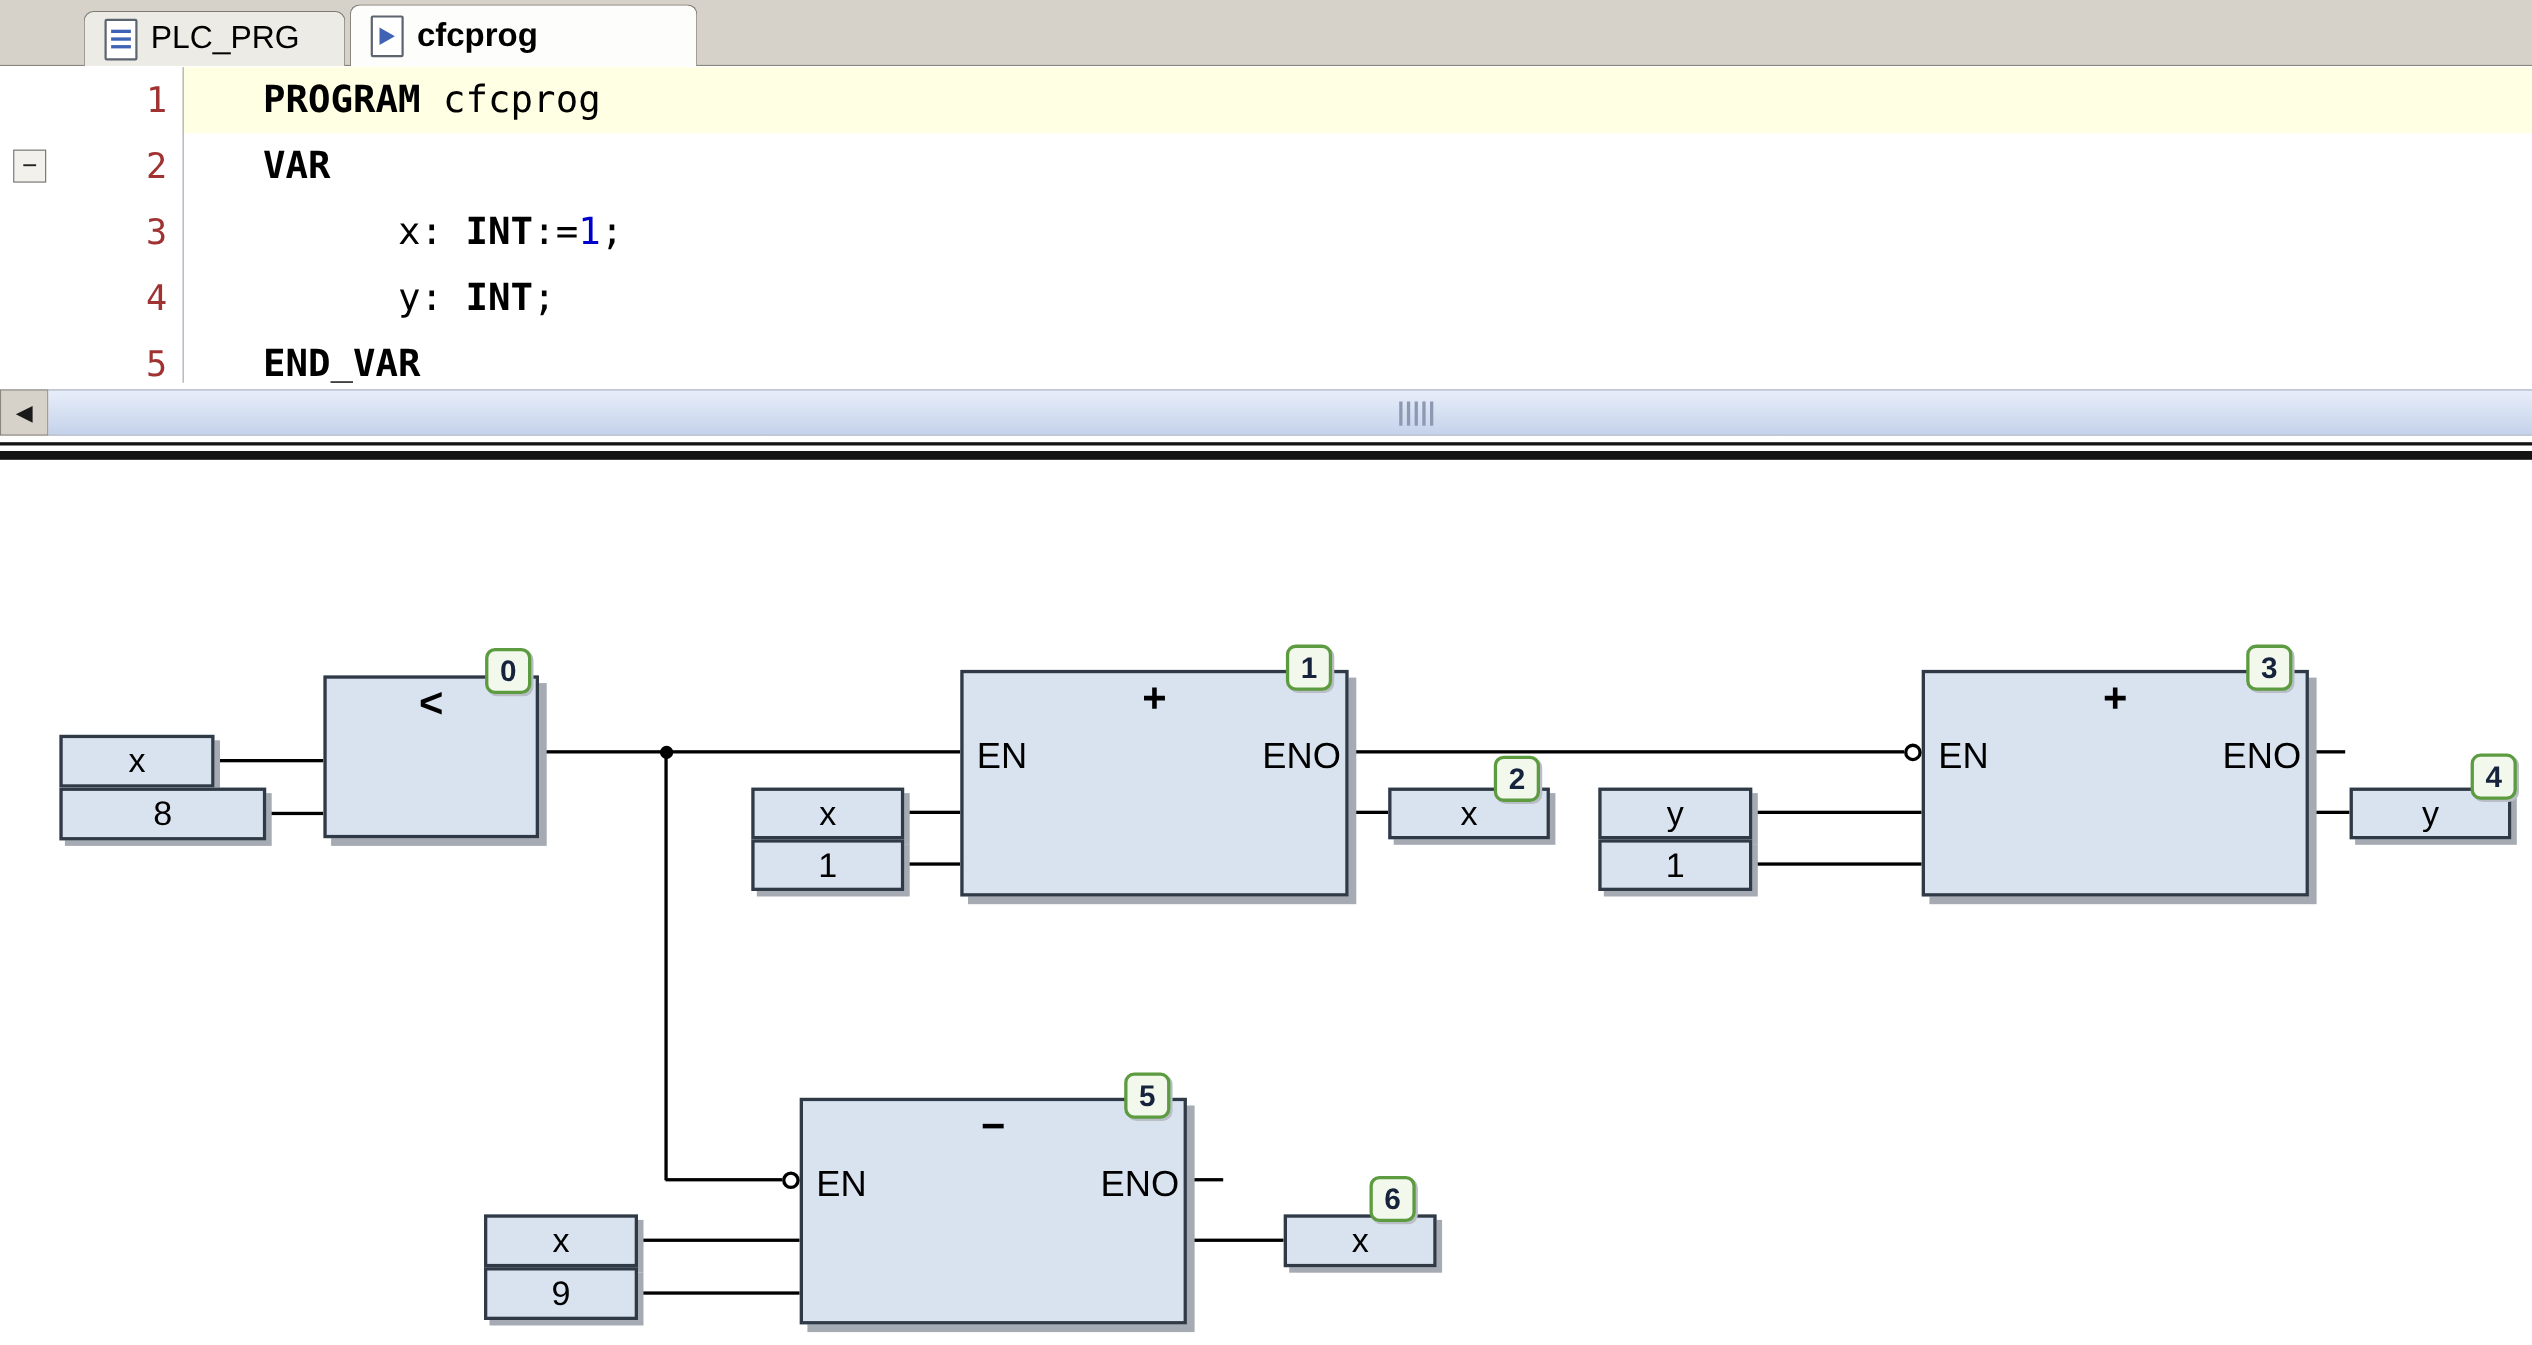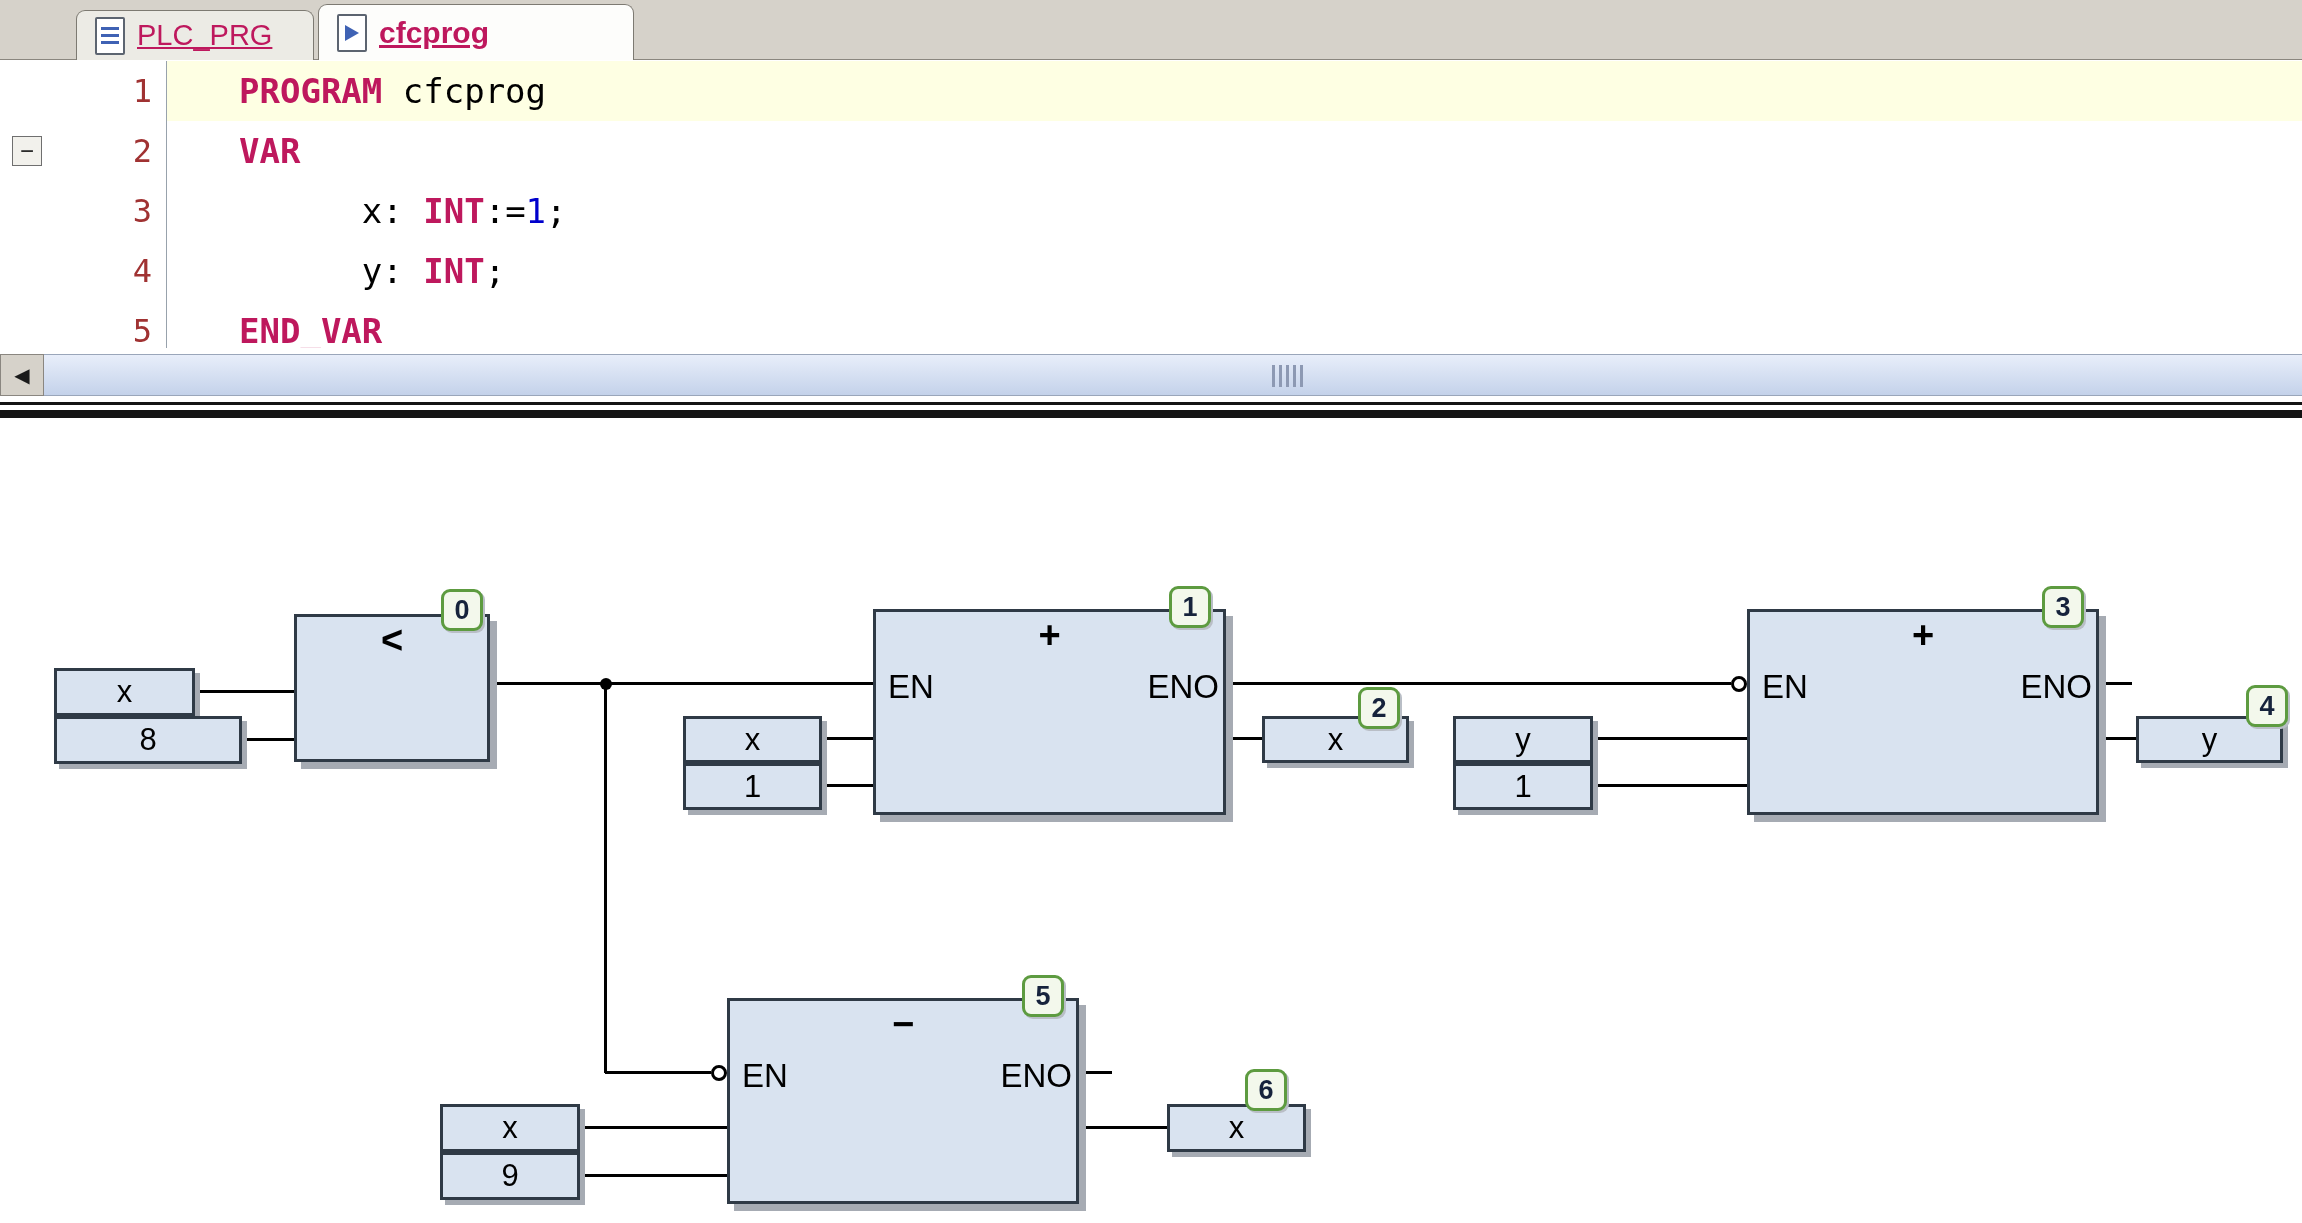--- a/index.html
+++ b/index.html
@@ -5,35 +5,35 @@
   * { box-sizing: border-box; margin: 0; padding: 0; }
   html,body { background:#fff; }
   body { font-family:"Liberation Sans", sans-serif; }
   #root { position:relative; width:2302px; height:1223px; background:#fff; overflow:hidden; }
 
   
   .tabbar { position:absolute; left:0; top:0; width:100%; height:60px; background:#d6d2ca; border-bottom:1px solid #8a867e; }
   .tab { position:absolute; display:flex; align-items:center; padding:0 18px; background:#ecebe5; border:1px solid #7d7a72; border-bottom:none; border-radius:9px 9px 0 0; }
   .tab.t1 { left:76px; top:10px; height:50px; width:238px; }
   .tab.t2 { left:318px; top:4px; height:56px; width:316px; background:#fdfdfb; }
-  .tab-label { font-size:29px; color:#be185d; white-space:nowrap;text-decoration:underline; }
+  .tab-label { font-size:29px; color:#000000; white-space:nowrap; }
   .tab.t2 .tab-label { font-weight:bold; font-size:30px; }
   .doc-icon { position:relative; width:30px; height:38px; background:#fff; border:2px solid #5c6470; border-radius:2px; margin-right:12px; flex:none; }
   .doc-icon i { position:absolute; left:4px; right:4px; height:3px; background:#3f62b4; }
   .doc-icon i.l1 { top:8px; } .doc-icon i.l2 { top:15px; } .doc-icon i.l3 { top:22px; }
   .doc-icon .arr { position:absolute; left:6px; top:9px; width:0; height:0; border-left:14px solid #3f62b4; border-top:8px solid transparent; border-bottom:8px solid transparent; }
 
   
   .code { position:absolute; left:0; top:61px; width:100%; height:287px; background:#fff; overflow:hidden; font-family:"DejaVu Sans Mono", monospace; }
   .crow { display:flex; height:60px; align-items:stretch; }
   .foldcol { width:56px; flex:none; position:relative; }
   .numcol { width:110px; flex:none; text-align:right; padding-right:14px; font-size:32px; line-height:60px; color:#a03232; }
   .textcol { flex:1; border-left:1px solid #98a2ac; padding-left:72px; font-size:34px; line-height:60px; white-space:pre; color:#000; }
   .textcol.hl { background:#feffe3; }
-  .kw { color:#be185d; font-weight:bold;margin-top:36px; }
+  .kw { color:#000000; font-weight:bold;margin-top:36px; }
   .num { color:#0000cc; }
   .foldbox { position:absolute; left:12px; top:15px; width:30px; height:30px; background:#f2f1ec; border:1px solid #6f6f6f; text-align:center; line-height:27px; font-size:24px; color:#222; font-family:"Liberation Sans",sans-serif; }
 
   
   .hscroll { position:absolute; left:0; top:354px; width:100%; height:42px; }
   .hbtn { position:absolute; left:0; top:0; width:44px; height:42px; background:#d6d2ca; border:1px solid #8a8680; display:flex; align-items:center; justify-content:center; font-size:20px; color:#1a1a1a; }
   .htrack { position:absolute; left:44px; right:0; top:0; height:42px; background:linear-gradient(#e8eefa,#c4d2ea); border-top:1px solid #9aa6ba; border-bottom:1px solid #9aa6ba; }
   .hgrip { position:absolute; left:1228px; top:10px; height:22px; display:flex; gap:4px; }
   .hgrip i { width:3px; height:22px; background:#8d99b3; }
 

